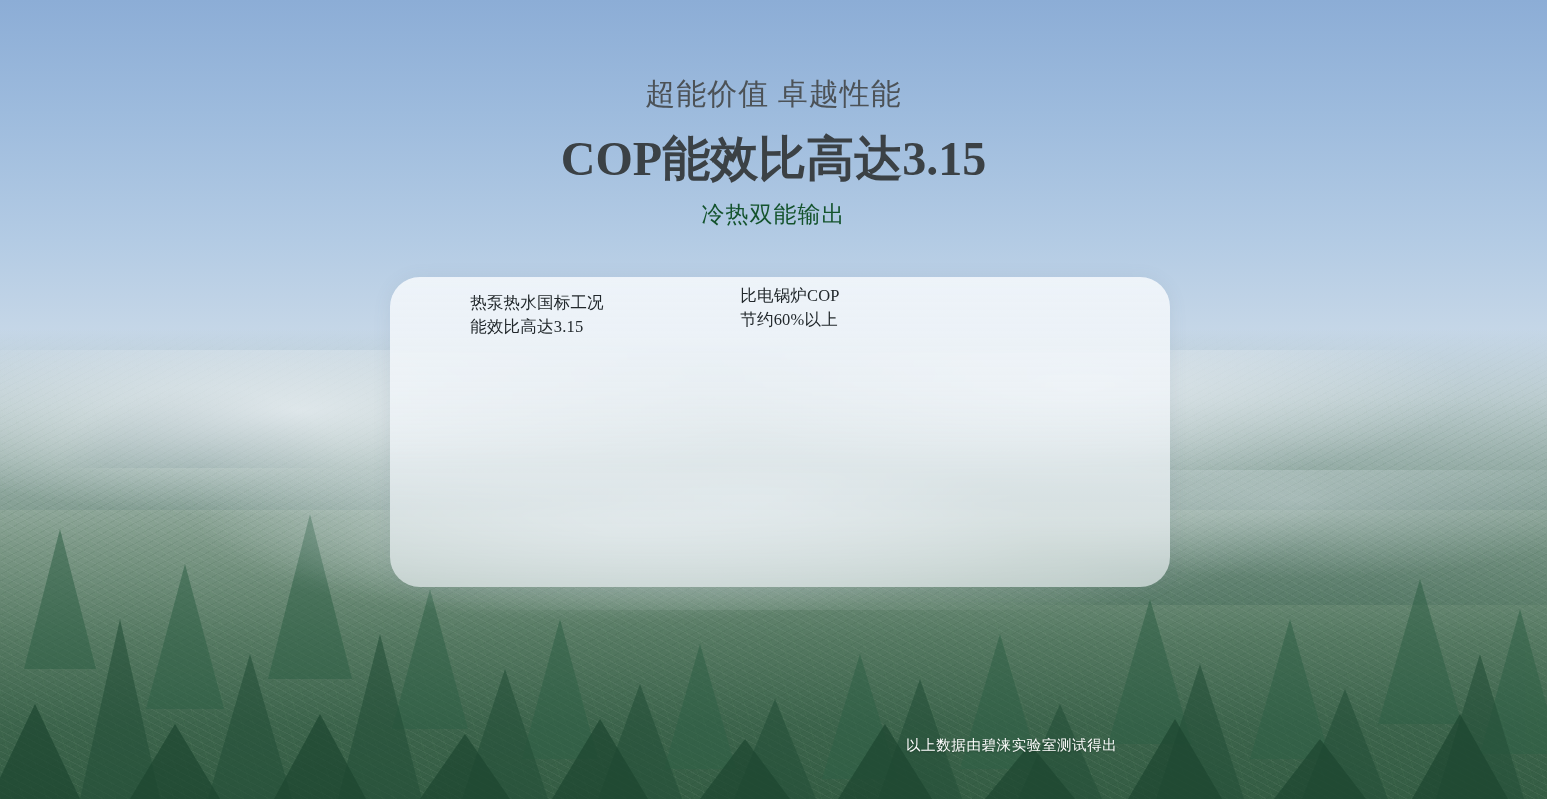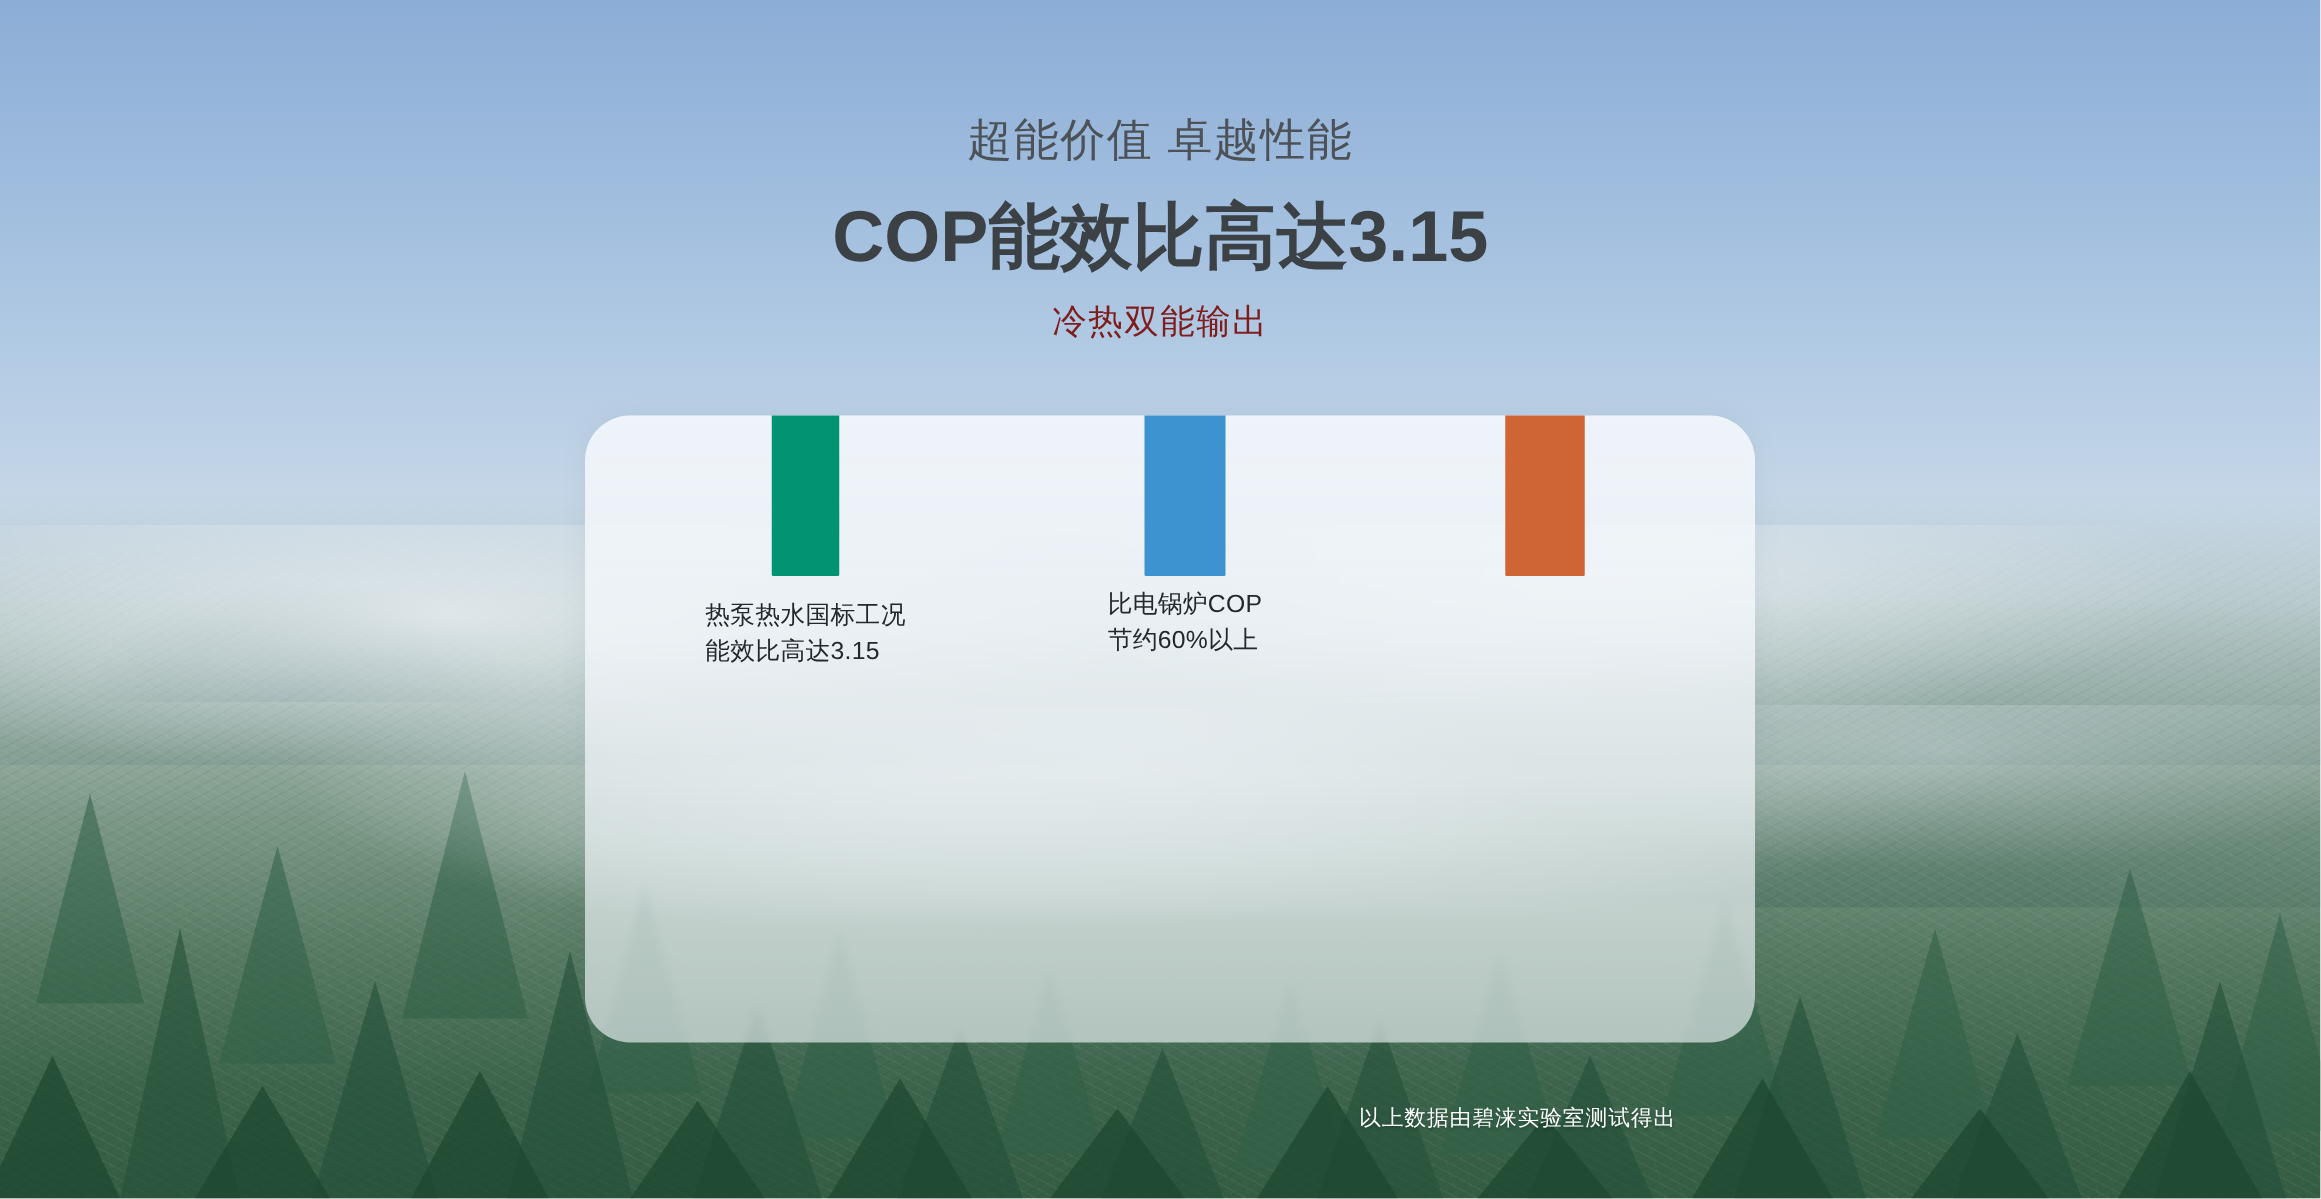--- a/index.html
+++ b/index.html
@@ -5,21 +5,21 @@
   html, body {
     margin: 0;
     padding: 0;
     background: #ffffff;
   }
   #stage {
     position: relative;
     width: 1547px;
     height: 799px;
     overflow: hidden;
-    font-family: Liberation Sans, sans-serif;
+    font-family: Liberation Serif, serif;
   }
 
   
   .bg-sky {
     position: absolute;
     inset: 0;
     background: linear-gradient(to bottom,
         #8cadd6 0%,
         #9dbbdd 14%,
         #b3cbe4 30%,
@@ -128,32 +128,32 @@
     margin-top: 20px;
     font-size: 48px;
     font-weight: 700;
     color: #3b4145;
     letter-spacing: 0px;
     line-height: 1.16;
   }
   .h-sub {
     margin-top: 12px;
     font-size: 23px;
-    color: #7f1d1d;
+    color: #14532d;
     font-weight: 400;
     letter-spacing: 1px;
   }
 
   
   .card {
     position: absolute;
     left: 390px;
     top: 277px;
     width: 780px;
-    height: 418px;
+    height: 310px;
     border-radius: 30px;
     background: linear-gradient(to bottom,
         rgba(246,249,252,0.86) 0%,
         rgba(242,246,250,0.80) 35%,
         rgba(238,243,247,0.72) 62%,
         rgba(236,241,245,0.66) 100%);
     box-shadow: 0 2px 18px rgba(90,110,130,0.10);
     backdrop-filter: blur(3px);
     -webkit-backdrop-filter: blur(3px);
     overflow: hidden;

